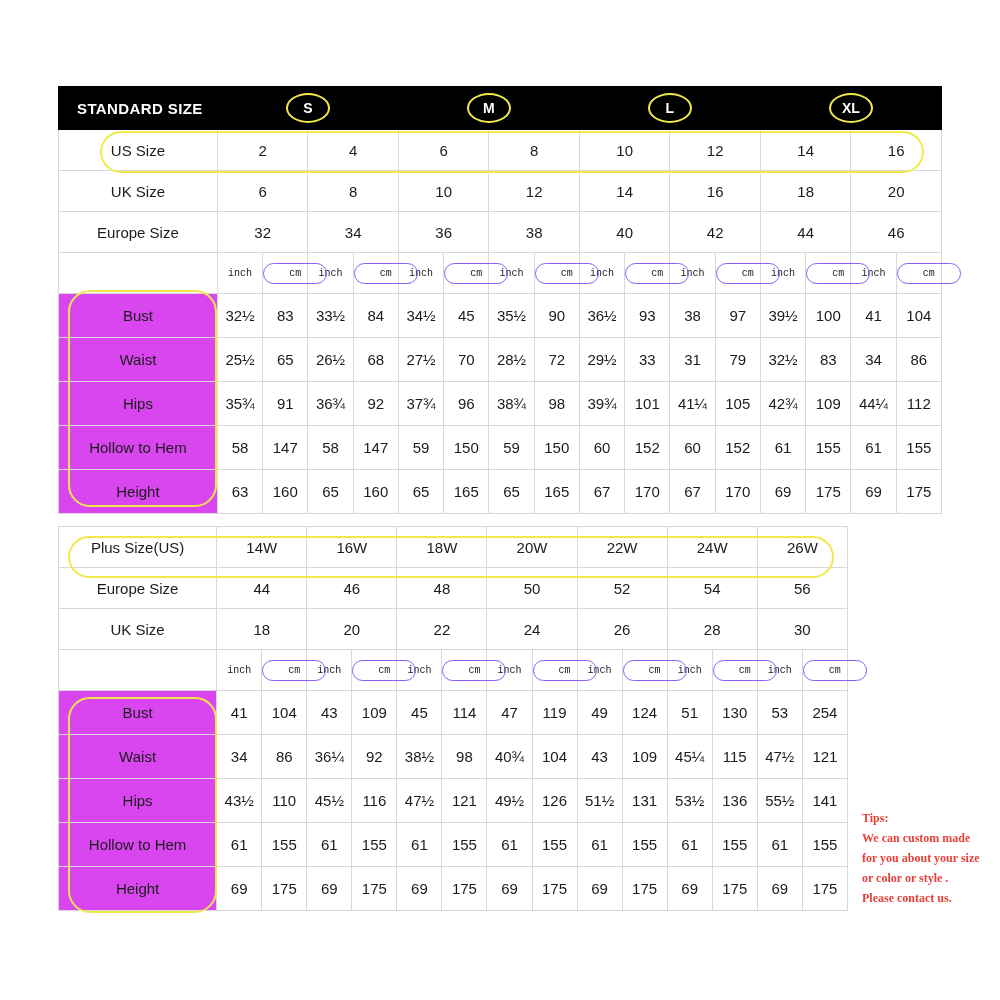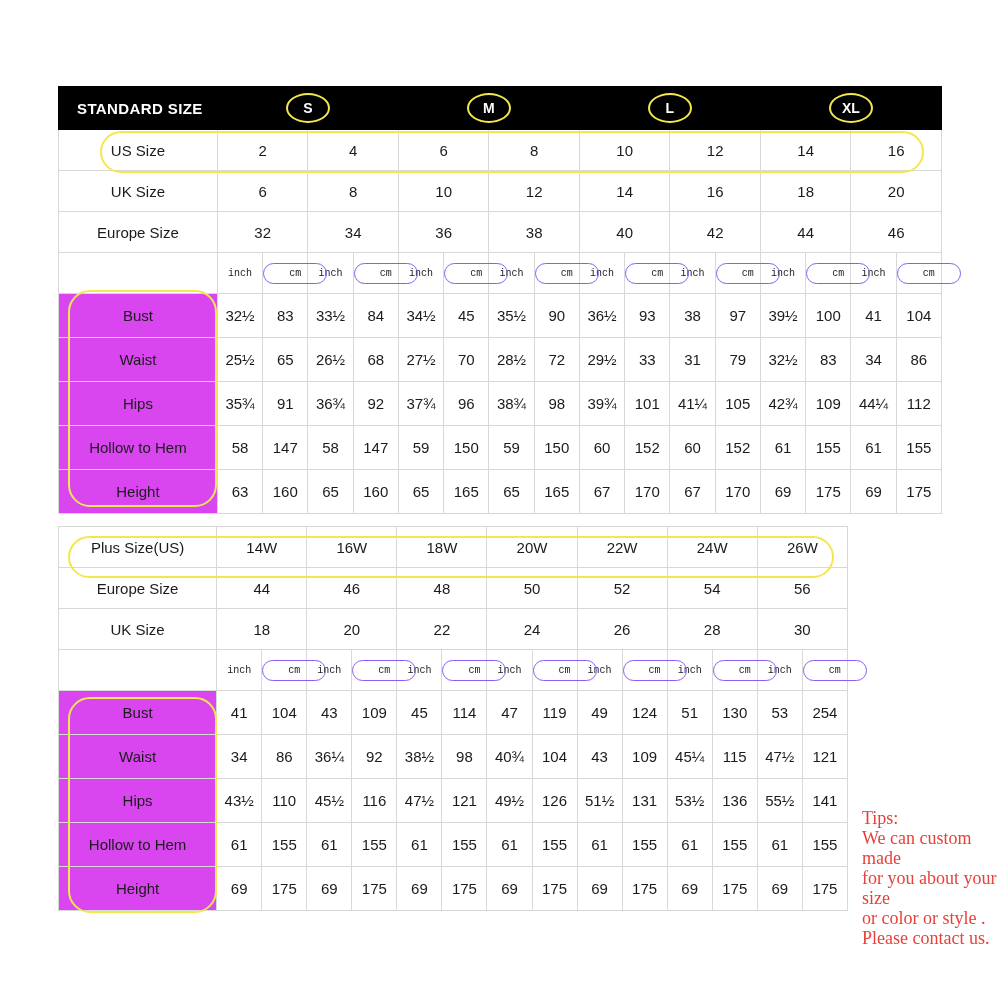--- a/index.html
+++ b/index.html
@@ -99,23 +99,24 @@
     pointer-events: none;
   }
 
   
   #tips {
     position: absolute;
     left: 862px;
     top: 808px;
     width: 136px;
     color: #e8403a;
-    font-size: 18px;
+    font-size: 12px;
     line-height: 20px;
     font-family: "Liberation Serif", serif;
+    font-weight: bold;
   }
 </style>
 </head>
 <body>
 
 <div id="root">
 
   <div class="table-wrap" id="table1">
     <table class="size">
       <colgroup>

